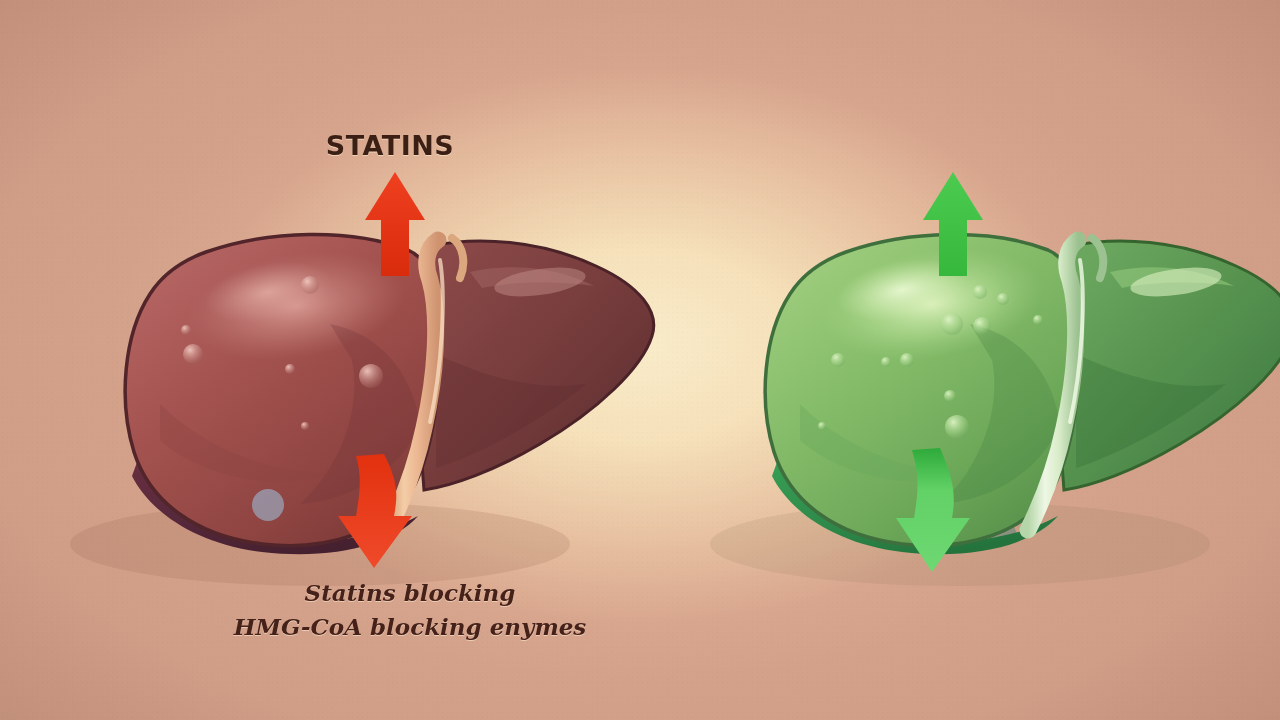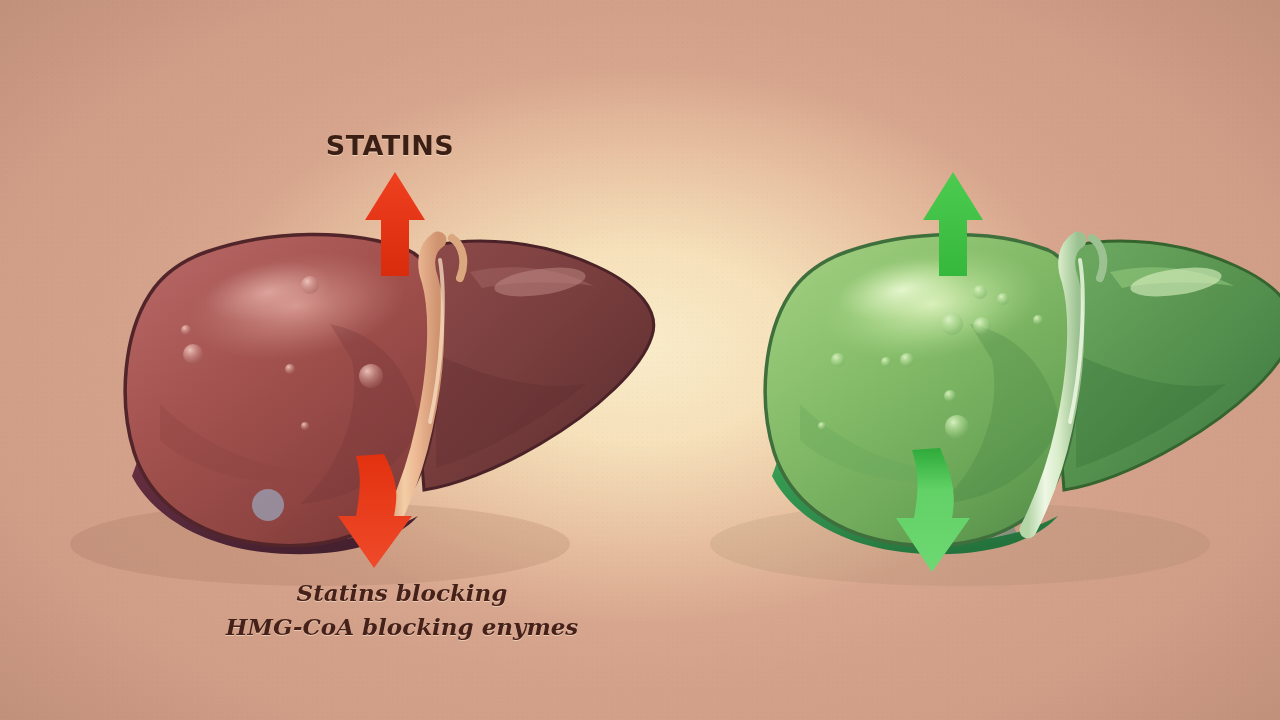--- a/index.html
+++ b/index.html
@@ -85,21 +85,21 @@
     text-align: center;
     font-family: "DejaVu Serif", serif;
     font-style: italic;
     font-weight: 700;
     font-size: 23px;
     line-height: 34px;
     color: #46211a;
     text-shadow: 0 1px 0 rgba(255,243,220,.5);
     white-space: nowrap;
   }
-  .caption.left  { left: 122px; top: 552px; width: 560px; }
+  .caption.left  { left: 130px; top: 552px; width: 560px; }
   .caption .ln { display: block; }
 
   svg.art { position: absolute; inset: 0; width: 640px; height: 720px; overflow: visible; }
 </style>
 </head>
 <body>
 
 <div id="stage">
 
   <div class="bg-base"></div>

